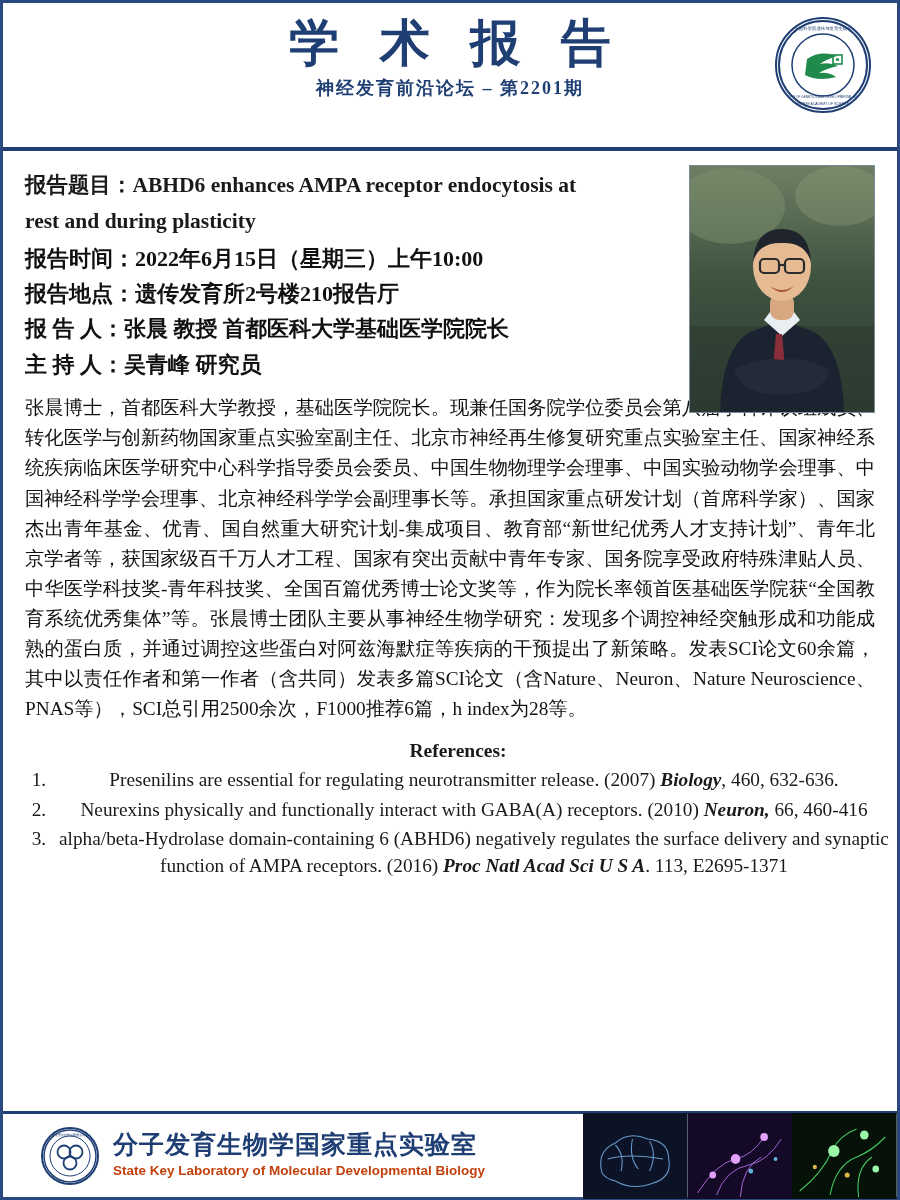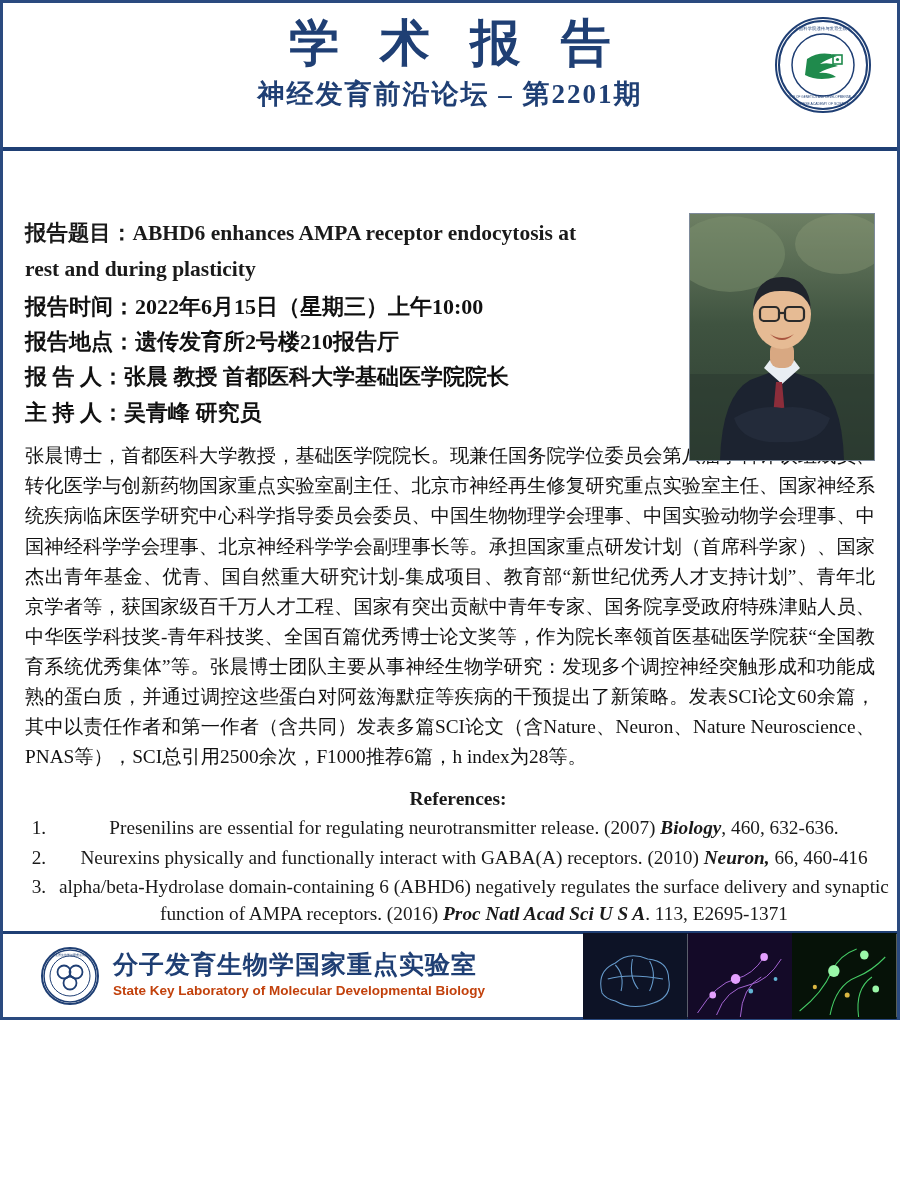--- a/index.html
+++ b/index.html
@@ -8,21 +8,21 @@
     width: 900px;
     height: 1200px;
     background: #ffffff;
     font-family: "Liberation Serif", serif;
     color: #1a1a1a;
     overflow: hidden;
   }
   .poster {
     position: relative;
     width: 900px;
-    height: 1020px;
+    height: 1200px;
     border: 3px solid #2a4a7f;
     background: #ffffff;
   }
 
   
   .header {
     position: relative;
     height: 148px;
     background: #ffffff;
     border-bottom: 4px solid #1f3f74;
@@ -36,21 +36,21 @@
     font-size: 50px;
     font-weight: bold;
     color: #1f3f74;
     letter-spacing: 14px;
     line-height: 1.05;
     margin: 0;
     padding-left: 14px;
   }
   .sub-title {
     font-family: "Liberation Serif", serif;
-    font-size: 27px;
+    font-size: 18px;
     font-weight: bold;
     color: #1f3f74;
     letter-spacing: 2px;
     margin: 8px 0 0 0;
     line-height: 1.2;
   }
   .logo-badge {
     position: absolute;
     top: 14px;
     right: 26px;
@@ -60,21 +60,20 @@
     border: 2px solid #1f3f74;
     background: #ffffff;
     overflow: hidden;
   }
   .logo-badge svg { display: block; }
 
   
   .info {
     position: relative;
     padding: 18px 22px 0 22px;
-    margin-top: 48px;
   }
   .portrait {
     position: absolute;
     top: 14px;
     right: 22px;
     width: 186px;
     height: 248px;
     border: 1px solid #7d8a9a;
     overflow: hidden;
     background: #4a5d52;

